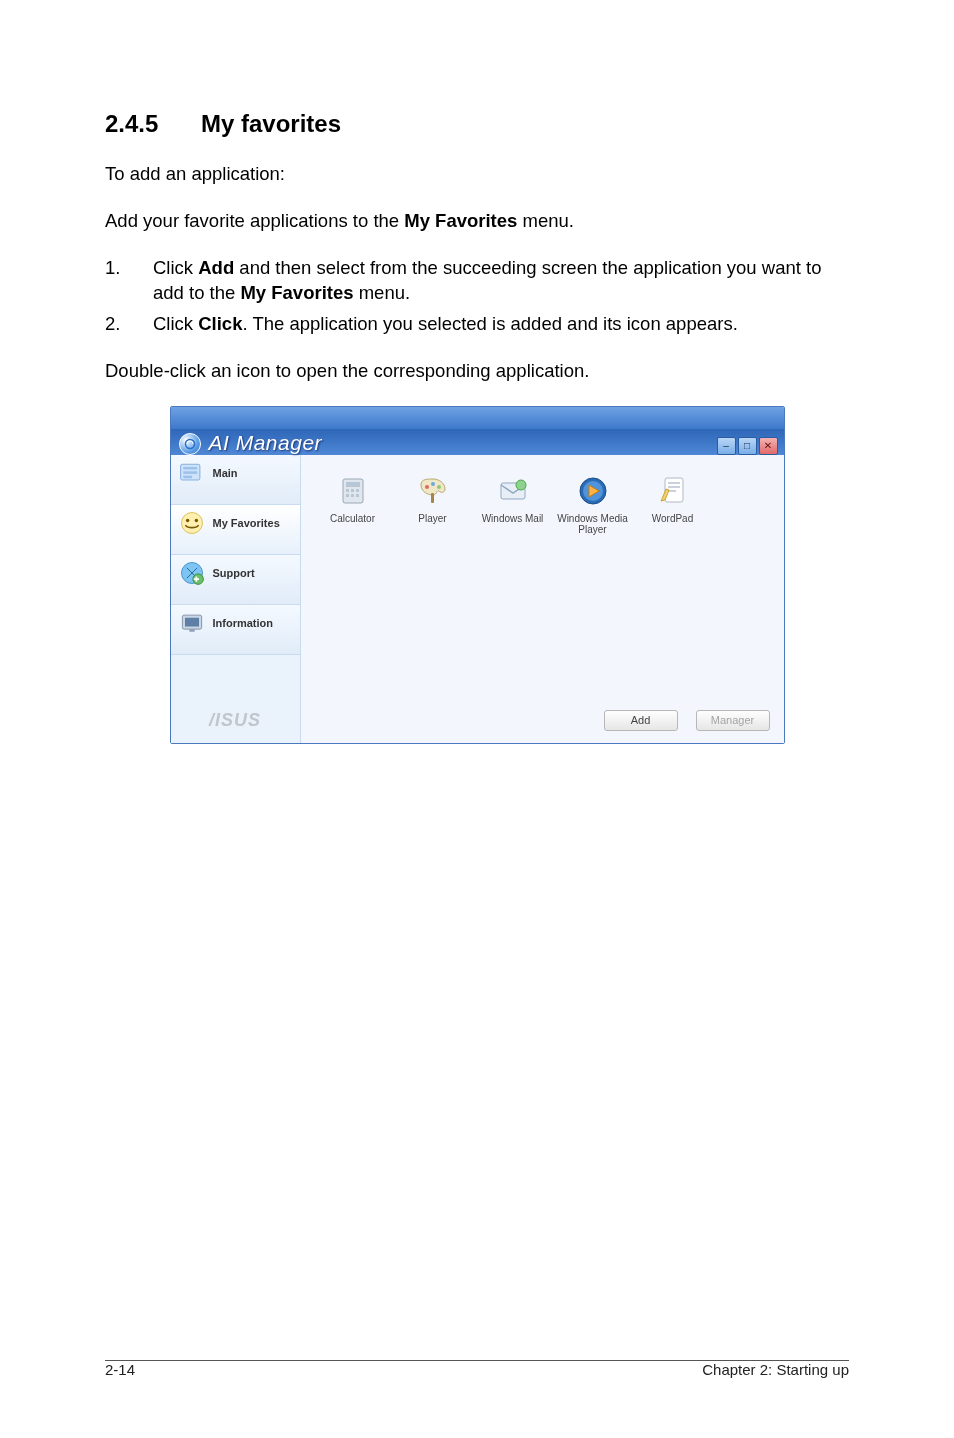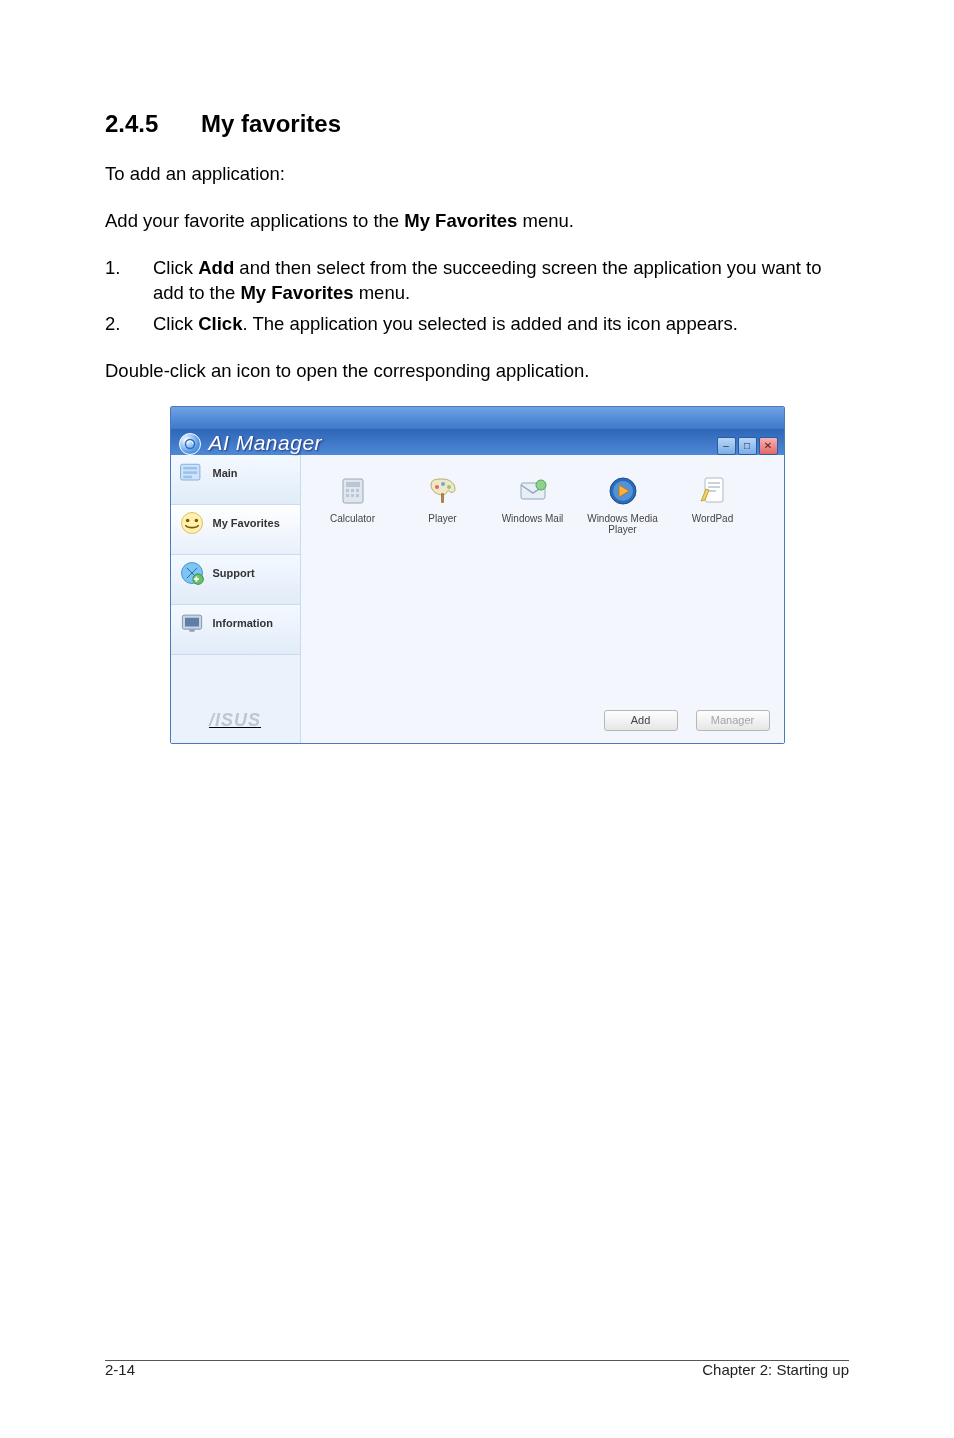--- a/index.html
+++ b/index.html
@@ -23,25 +23,25 @@
   .win-controls { margin-left: auto; display: flex; gap: 2px; }
   .win-btn { width: 19px; height: 18px; border: 1px solid #2a5c9f; background: linear-gradient(#b9d6f7,#79aee8); border-radius: 2px; display: flex; align-items: center; justify-content: center; font-size: 10px; color: #234; }
   .win-btn.close { background: linear-gradient(#f4b3b3,#e26868); color:#611; }
 
   .ai-body { display: flex; height: 288px; background: #eaf2fb; }
   .sidebar { width: 130px; background: #eaf2fb; border-right: 1px solid #c9dcef; display: flex; flex-direction: column; }
   .side-item { height: 50px; border-bottom: 1px solid #c9dcef; display: flex; align-items: center; padding: 0 8px 12px 6px; gap: 6px; background: linear-gradient(#f4f9ff,#e1ecf8); font-size: 11px; color: #333; font-weight: bold; }
   .side-item.active { background: linear-gradient(#ffffff,#e7f0fb); }
   .side-icon { width: 30px; height: 30px; flex: 0 0 30px; display: flex; align-items: center; justify-content: center; }
   .side-spacer { flex: 1; }
-  .brand { height: 44px; display: flex; align-items: center; justify-content: center; text-decoration: underline; }
+  .brand { height: 44px; display: flex; align-items: center; justify-content: center; }
   .brand-text { font-style: italic; font-weight: bold; color: #c0c6cc; font-size: 18px; letter-spacing: 1px; }
 
   .content { flex: 1; background: #f3f7fd; position: relative; }
-  .icon-grid { display: flex; gap: 10px; padding: 18px 12px 0 12px; }
+  .icon-grid { display: flex; padding: 18px 12px 0 12px; }
   .app-item { width: 80px; display: flex; flex-direction: column; align-items: center; text-align: center; }
   .app-icon { width: 36px; height: 36px; display: flex; align-items: center; justify-content: center; margin-bottom: 4px; }
   .app-label { font-size: 10px; color: #444; line-height: 1.1; }
   .btn-row { position: absolute; right: 14px; bottom: 12px; display: flex; gap: 18px; }
   .ui-btn { min-width: 74px; height: 21px; border: 1px solid #b7b7b7; background: linear-gradient(#fefefe,#e6e6e6); border-radius: 3px; font-size: 11px; color: #444; display: flex; align-items: center; justify-content: center; }
   .ui-btn.disabled { color: #a5a5a5; }
 
   .footer { position: absolute; left: 105px; right: 105px; bottom: 60px; border-top: 1px solid #555; padding-top: 0; display: flex; justify-content: space-between; font-size: 15px; color: #222; }
 </style>
 </head>

